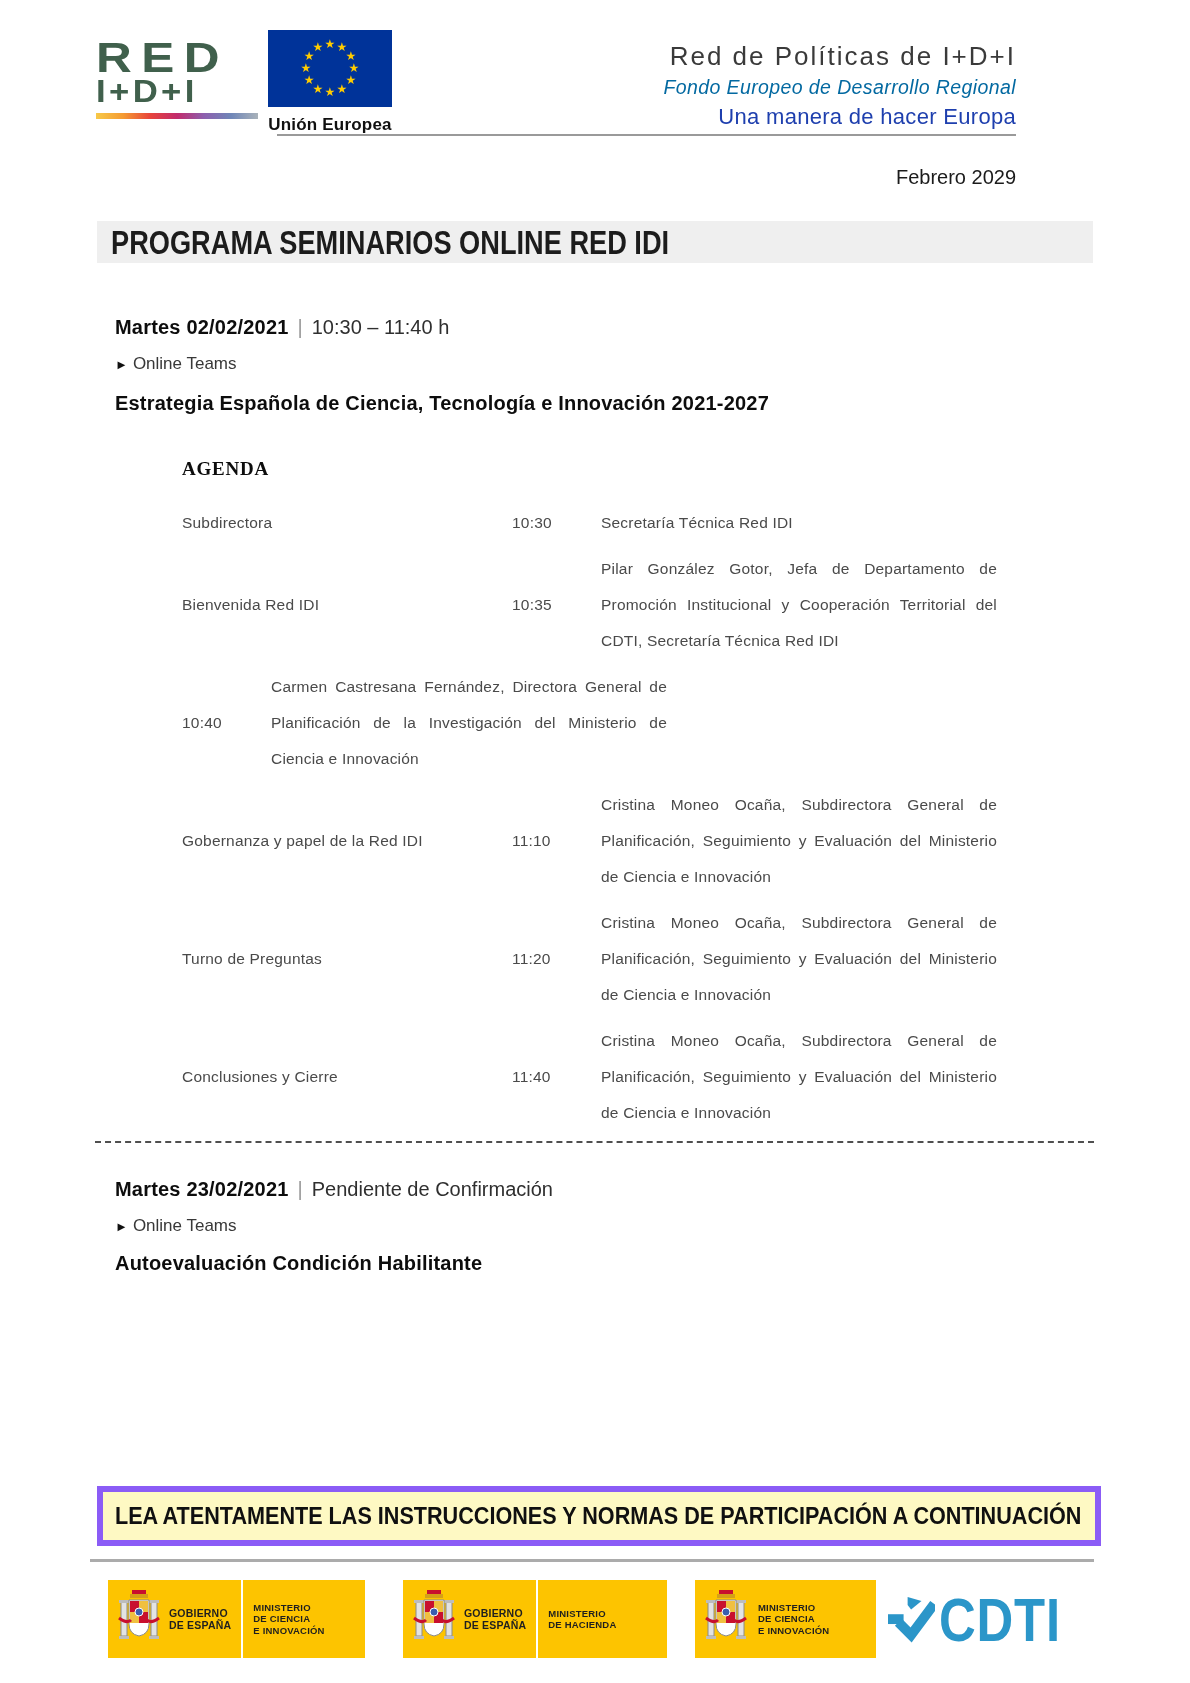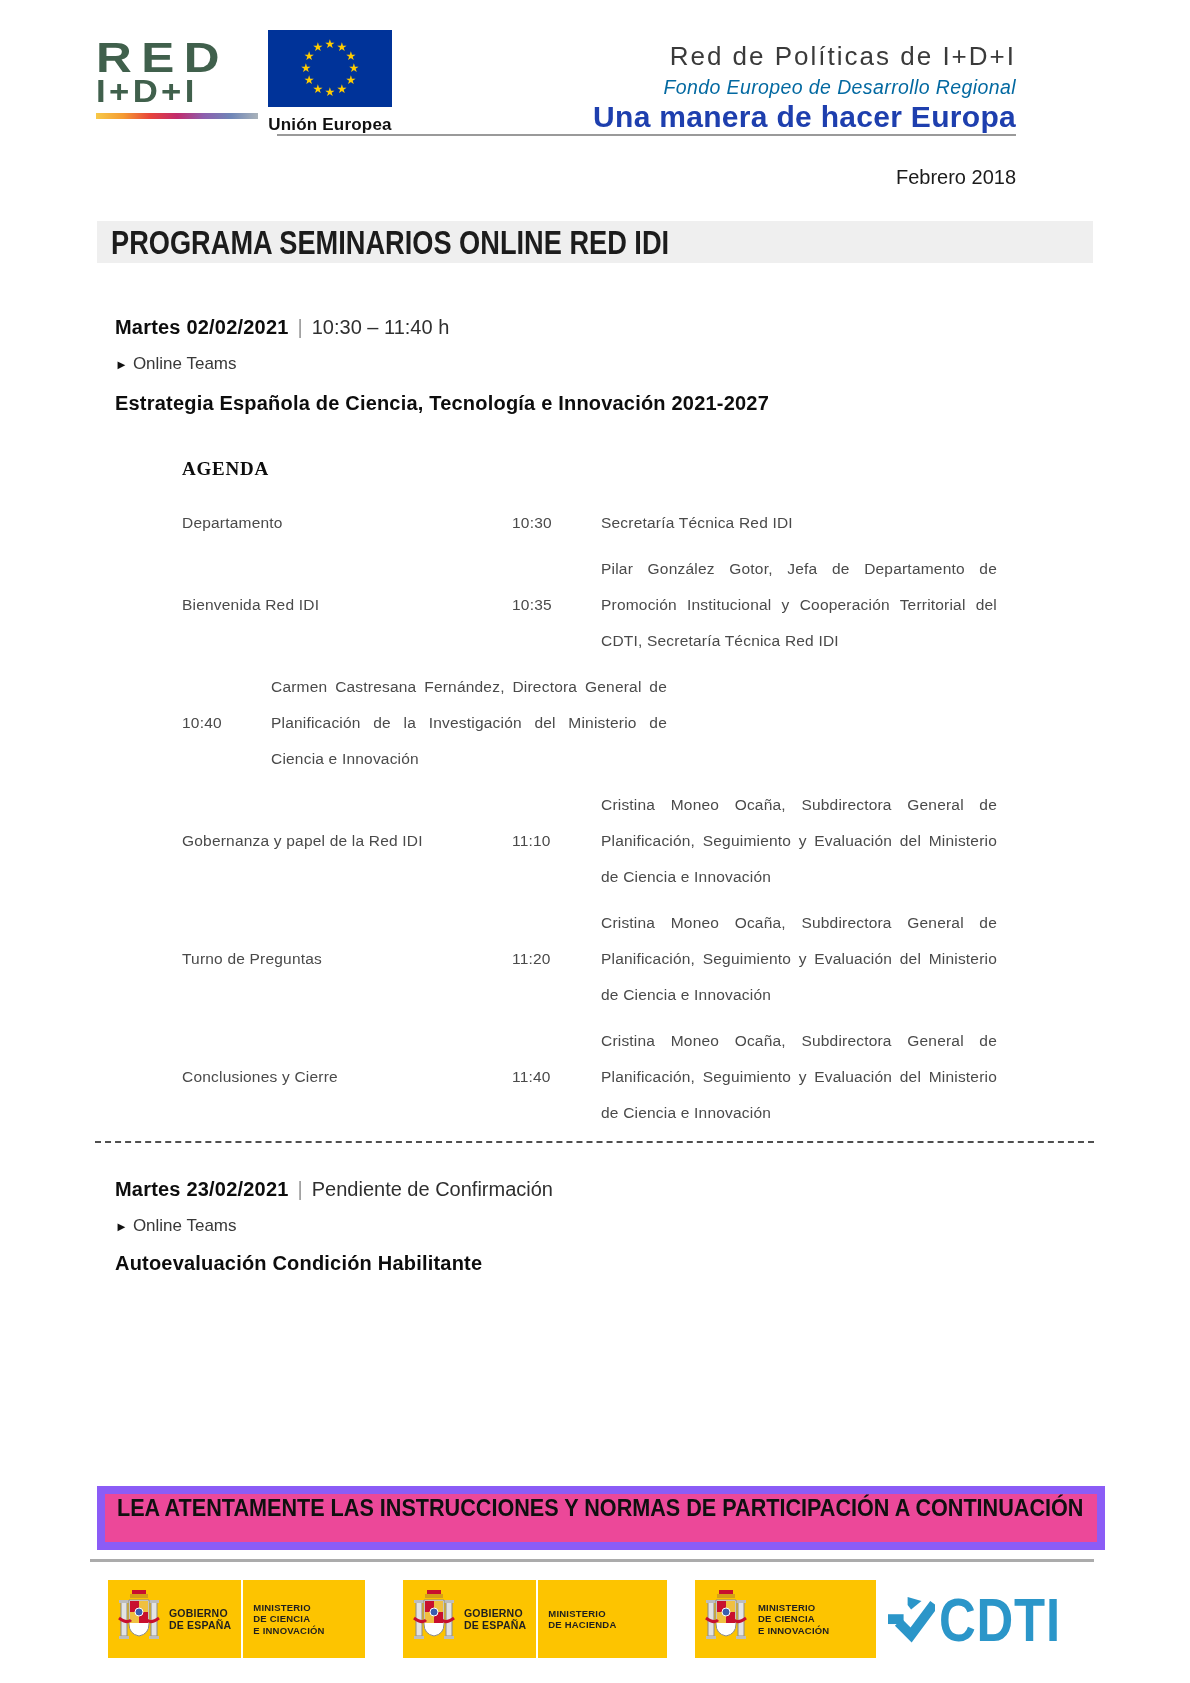--- a/index.html
+++ b/index.html
@@ -19,21 +19,21 @@
   }
   .redidi-bar {
     margin-top:5px; width:162px; height:6px;
     background:linear-gradient(90deg,#f7c948,#f59b31,#e8443a,#c22b6c,#8d5fae,#6f86b8,#a9b2ba);
   }
   .eu-block { position:absolute; left:268px; top:30px; width:124px; text-align:center; }
   .eu-label { margin-top:4px; font-size:17px; font-weight:bold; color:#101010; letter-spacing:0.2px; }
   .hdr-right { position:absolute; right:174px; top:40px; text-align:right; white-space:nowrap; }
   .hdr-line1 { font-size:26px; line-height:32px; color:#3a3a3a; letter-spacing:2px; }
   .hdr-line2 { font-size:19.5px; line-height:30px; color:#0369a1; letter-spacing:0.4px;font-style:italic; }
-  .hdr-line3 { font-size:30px; line-height:30px; font-weight:bold; color:#1e3fae; letter-spacing:0.3px;text-align:right; }
+  .hdr-line3 { font-size:22px; line-height:30px; font-weight:normal; color:#1e3fae; letter-spacing:0.3px;text-align:right; }
   .hdr-rule { position:absolute; left:277px; top:134px; width:739px; height:2px; background:#9a9a9a; }
   .febrero { position:absolute; right:174px; top:166px; font-size:20px; color:#1b1b1b; }
   
   .banner { position:absolute; left:97px; top:221px; width:996px; height:42px; background:#efefef; display:flex; align-items:center; }
   .banner-text {
     margin-left:14px; font-size:34px; font-weight:600; color:#1c1c1c; white-space:nowrap;
     transform:scaleX(0.8); transform-origin:left;
   }
   
   .dateline { position:absolute; left:115px; font-size:20px; color:#2f2f2f; white-space:nowrap; }
@@ -45,21 +45,21 @@
   .agenda-head { position:absolute; left:182px; top:458px; font-size:19px; font-weight:bold; color:#0d0d0d; letter-spacing:0.8px;font-family:Liberation Serif, serif; }
   
   .agenda { position:absolute; left:182px; top:505px; width:815px; font-size:15.5px; color:#4a4a4a; letter-spacing:0.2px; }
   .arow { display:flex; align-items:center; margin-bottom:10px; }
   .c-item { width:330px; flex:0 0 330px; line-height:36px; }
   .c-time { width:89px; flex:0 0 89px; line-height:36px; }
   .c-speaker { width:396px; flex:0 0 396px; text-align:justify; line-height:36px; }
   
   .dashes { position:absolute; left:95px; top:1141px; width:999px; border-top:2px dashed #4f4f4f; }
   
-  .notice { position:absolute; left:97px; top:1486px; width:992px; height:48px; background:#ec4899; border:8px solid #8b5cf6; display:flex; align-items:flex-start; }
+  .notice { position:absolute; left:97px; top:1486px; width:992px; height:48px; background:#fef9c3; border:6px solid #8b5cf6; display:flex; align-items:center; }
   .notice-text {
     margin-left:12px; font-size:24px; font-weight:bold; color:#101010; white-space:nowrap;
     transform:scaleX(0.9); transform-origin:left;
   }
   .footer-rule { position:absolute; left:90px; top:1559px; width:1004px; height:3px; background:#ababab; }
   
   .govlogo { position:absolute; top:1580px; height:78px; background:#fdc400; display:flex; align-items:center; }
   .govlogo .arms { margin-left:9px; flex:0 0 auto; }
   .gov-text { margin-left:8px; font-size:10.5px; font-weight:bold; color:#1f1f1f; line-height:12px; letter-spacing:0.2px; }
   .gov-divider { width:2px; height:78px; background:#ffffff; margin-left:10px; }
@@ -102,39 +102,39 @@
     <div class="eu-label">Unión Europea</div>
   </div>
 
   <div class="hdr-right">
     <div class="hdr-line1">Red de Políticas de I+D+I</div>
     <div class="hdr-line2">Fondo Europeo de Desarrollo Regional</div>
     <div class="hdr-line3">Una manera de hacer Europa</div>
   </div>
   <div class="hdr-rule"></div>
 
-  <div class="febrero">Febrero 2018</div>
+  <div class="febrero">Febrero 2029</div>
 
   <div class="banner">
     <span class="banner-text">PROGRAMA SEMINARIOS ONLINE RED IDI</span>
   </div>
 
   <div class="dateline" style="top:316px;">
     <b>Martes 02/02/2021</b><span class="pipe">|</span><span>10:30 – 11:40 h</span>
   </div>
   <div class="platform" style="top:354px;">
     <span class="tri">►</span><span>Online Teams</span>
   </div>
   <div class="sess-title" style="top:392px;">Estrategia Española de Ciencia, Tecnología e Innovación 2021-2027</div>
 
   <div class="agenda-head">AGENDA</div>
 
   <div class="agenda">
     <div class="arow">
-      <div class="c-item">Departamento</div>
+      <div class="c-item">Subdirectora</div>
       <div class="c-time">10:30</div>
       <div class="c-speaker">Secretaría Técnica Red IDI</div>
     </div>
     <div class="arow">
       <div class="c-item">Bienvenida Red IDI</div>
       <div class="c-time">10:35</div>
       <div class="c-speaker">Pilar González Gotor, Jefa de Departamento de Promoción Institucional y Cooperación Territorial del CDTI, Secretaría Técnica Red IDI</div>
     </div>
     <div class="arow">
       <div class="c-time">10:40</div>

